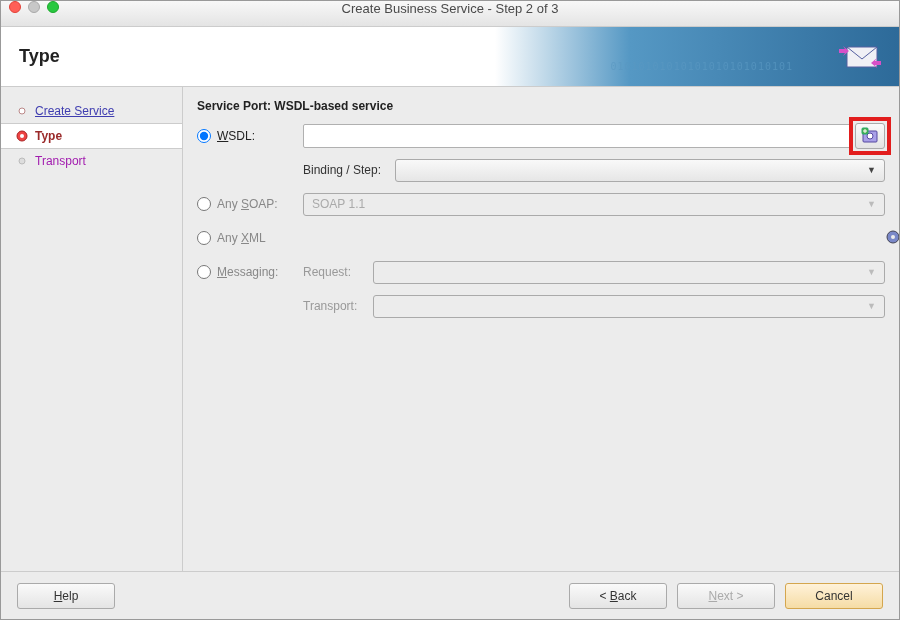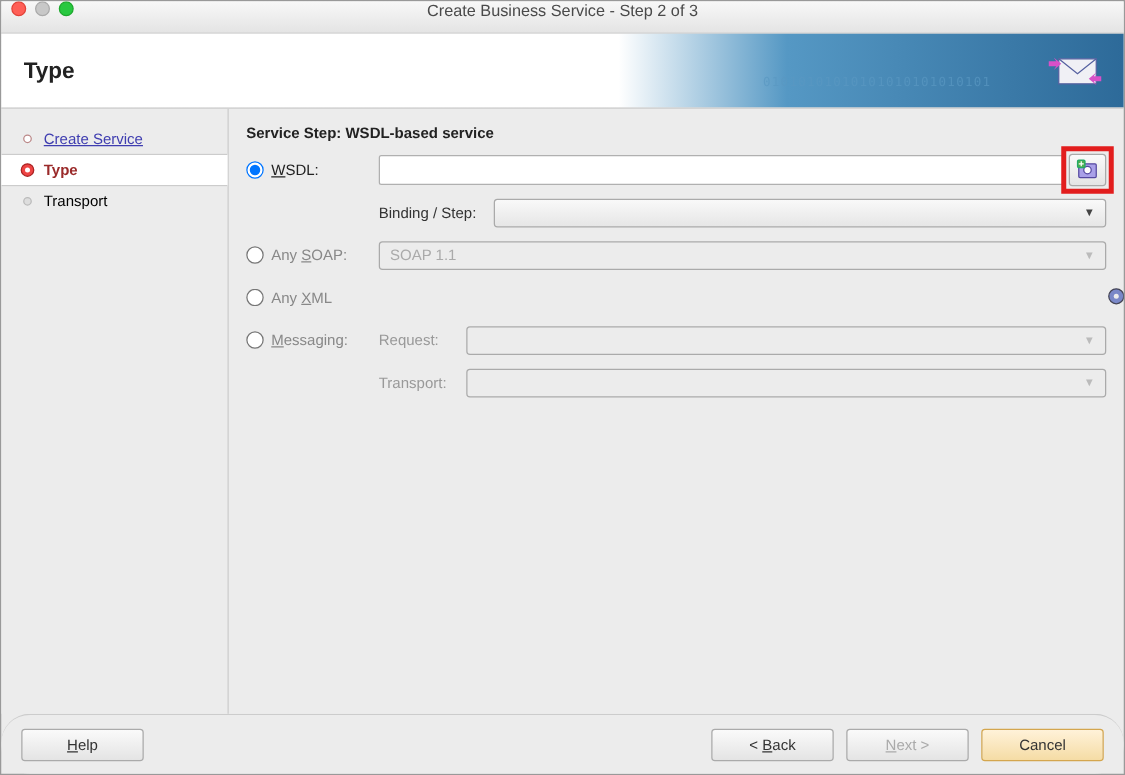--- a/index.html
+++ b/index.html
@@ -89,21 +89,21 @@
     .sidebar-item.active {
       background: #fff;
       border-top: 1px solid #ccc;
       border-bottom: 1px solid #ccc;
     }
     .sidebar-item.active .sidebar-label {
       color: #9a2a2a;
       font-weight: bold;
     }
     .sidebar-item.disabled .sidebar-label {
-      color: #000000;
+      color: #a21caf;
       text-align: center;
     }
     .sidebar-icon {
       width: 14px;
       display: flex;
       justify-content: center;
     }
     .main {
       flex: 1;
       padding: 12px 14px;
@@ -191,21 +191,20 @@
       top: 142px;
     }
     .footer {
       height: 48px;
       border-top: 1px solid #ccc;
       display: flex;
       align-items: center;
       padding: 0 16px;
       gap: 10px;
       background: #ececec;
-      border-radius: 23px;
     }
     .footer-spacer { flex: 1; }
     .btn {
       min-width: 98px;
       height: 26px;
       border: 1px solid #aaa;
       border-radius: 3px;
       background: linear-gradient(#fafafa, #e4e4e4);
       font-size: 12px;
       color: #333;
@@ -270,21 +269,21 @@
       <span class="sidebar-icon">
         <svg width="10" height="10">
             <circle cx="5" cy="5" r="3" fill="#ddd" stroke="#bbb" stroke-width="1"></circle>
           </svg>
       </span>
       <span class="sidebar-label">Transport</span>
     </div>
   </div>
 
   <div class="main">
-    <div class="section-title">Service Step: WSDL-based service</div>
+    <div class="section-title">Service Port: WSDL-based service</div>
 
     <div class="row">
       <div class="radio-col">
         <input type="radio" name="stype" checked="" style="">
         <span class="radio-label"><span class="u">W</span><span>SDL:</span></span>
       </div>
       <input class="field-input" style="flex: 1 1 0%;" value="">
       <div class="browse-btn">
         <svg width="18" height="18">
           <rect x="2" y="4" width="14" height="11" rx="1" fill="#a9a0e8" stroke="#5548a0"></rect>

